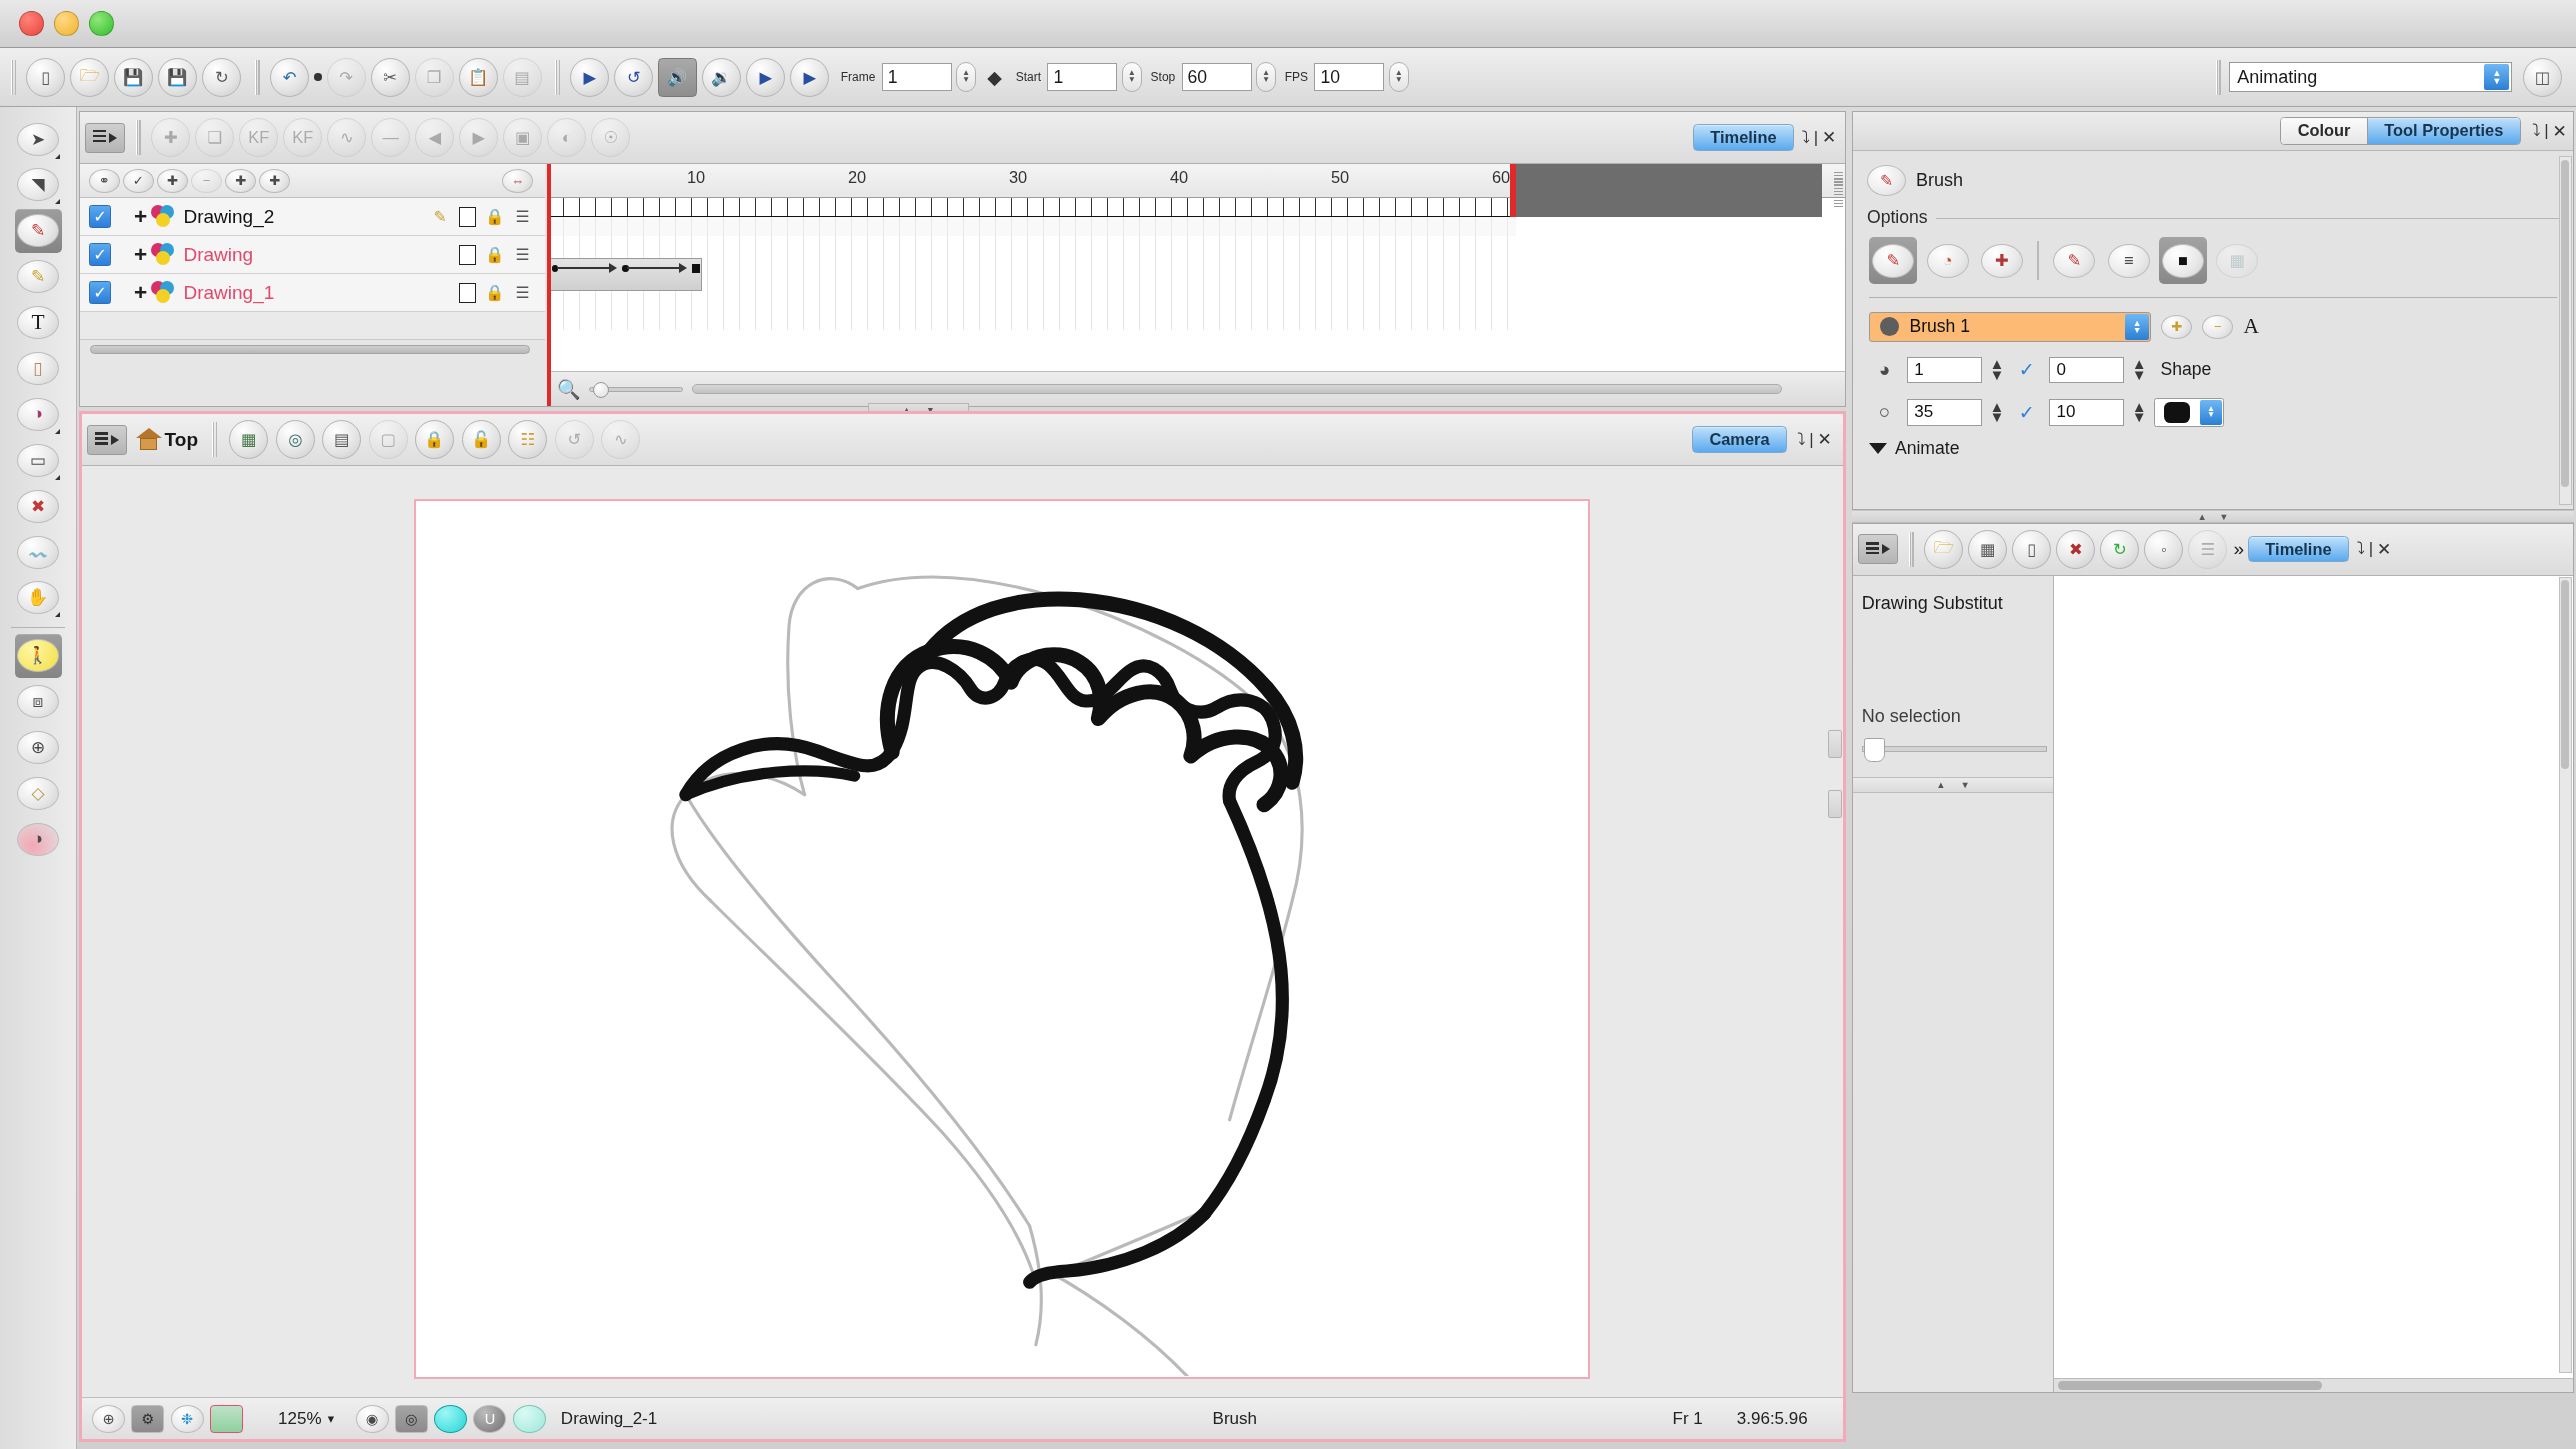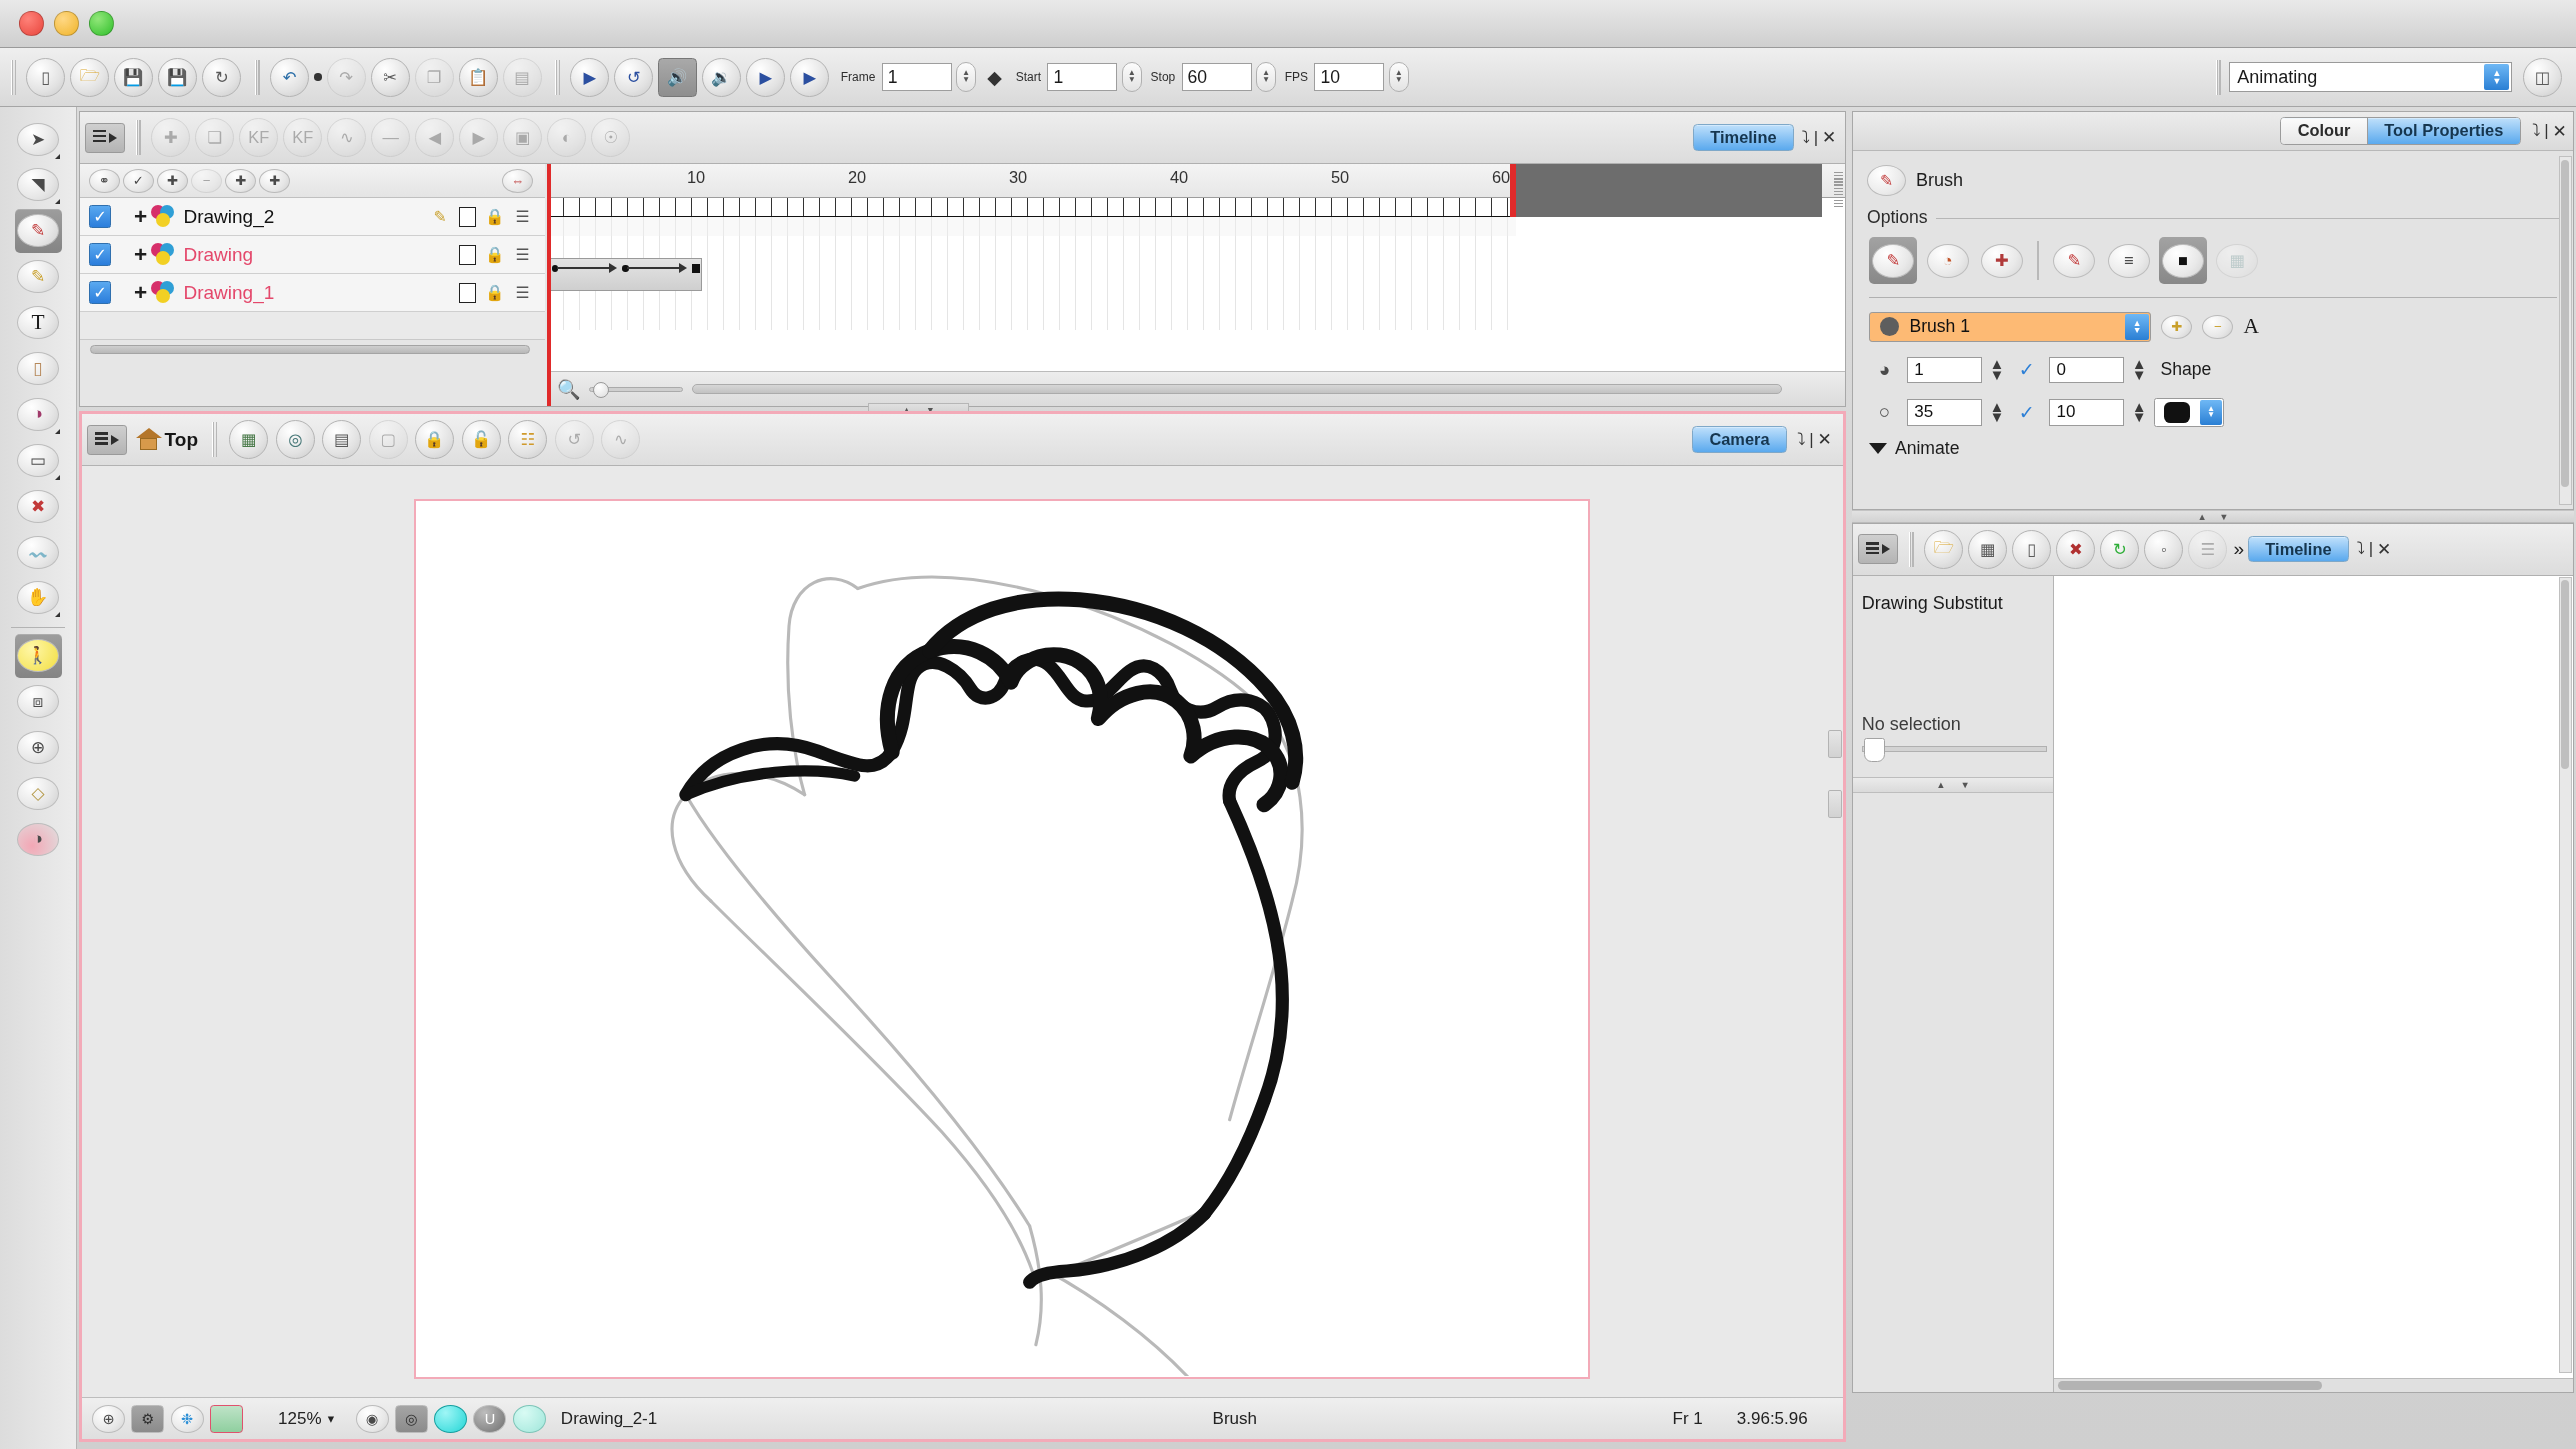--- a/index.html
+++ b/index.html
@@ -282,21 +282,21 @@
   .shape-combo .arrowbox { position: absolute; right: 1.3px; top: 1.3px; bottom: 1.3px; width: 21.4px;
     background: linear-gradient(#6fb8f5,#2a7fd4); color: #fff; border-radius: 1.9px;
     display: flex; flex-direction: column; align-items: center; justify-content: center; font-size: 8.2px; line-height: .8;}
   .preview-row { display: flex; align-items: center; gap: 7.5px; padding-left: 16.4px; margin-top: 11.3px; font-size: 17.6px; color: #1c1c1c;}
   .tri-down { width:0;height:0;border-left:9.4px solid transparent;border-right:9.4px solid transparent;border-top:11.3px solid #1c1c1c;}
 
   .lib-split { display: flex; position: absolute; left:0; right: 0; top: 52px; bottom: 0; }
   .lib-left { width: 201px; border-right: 0.6px solid #b4b4b4; background: #e4e4e4; position: relative; }
   .lib-right { flex: 1; background: #fff; position: relative; }
   .lib-cap { font-size: 18px; color: #1a1a1a; padding: 17.6px 0 0 8.8px; }
-  .lib-sel { font-size: 18px; color: #3c3c3c; padding: 0 0 0 8.8px; position: absolute; top: 138px; }
+  .lib-sel { font-size: 18px; color: #3c3c3c; padding: 0 0 0 8.8px; position: absolute; top: 130px; }
   .lib-slider { position: absolute; top: 170px; left: 8.8px; right: 6.3px; height: 6.3px; background: #d3d3d3; border: 0.6px solid #b0b0b0;}
   .lib-knob { position: absolute; left: 1.3px; top: -8.8px; width: 21.4px; height: 24px; background: #fff; border: 0.6px solid #a3a3a3; border-radius: 2.5px 2.5px 7.5px 7.5px;}
   .lib-tree { position: absolute; left: 0; right: 0; top: 224px; bottom: 0; background: #fff; border-top: 0.6px solid #b4b4b4;}
   .tree-item { height: 30px; display: flex; align-items: center; gap: 5px; padding-left: 11.3px; font-size: 18px; color: #111; }
   .tree-item.sel { background: #a8d3f5; }
   .tree-arrow { width:0;height:0;border-left:9.4px solid #666;border-top:6.3px solid transparent;border-bottom:6.3px solid transparent;flex:none;}
   .tree-arrow.blank { border-left-color: transparent; }
   .tree-folder { width: 21.4px; height: 19px; position: relative; flex:none; border: 1.3px solid #2b2b2b; background: #fff;}
   .tree-folder.orange { background: linear-gradient(135deg,#ffb26b,#ef7a21); }
   .tree-folder.lock { background: linear-gradient(135deg,#f3dada,#cba9a9); }

